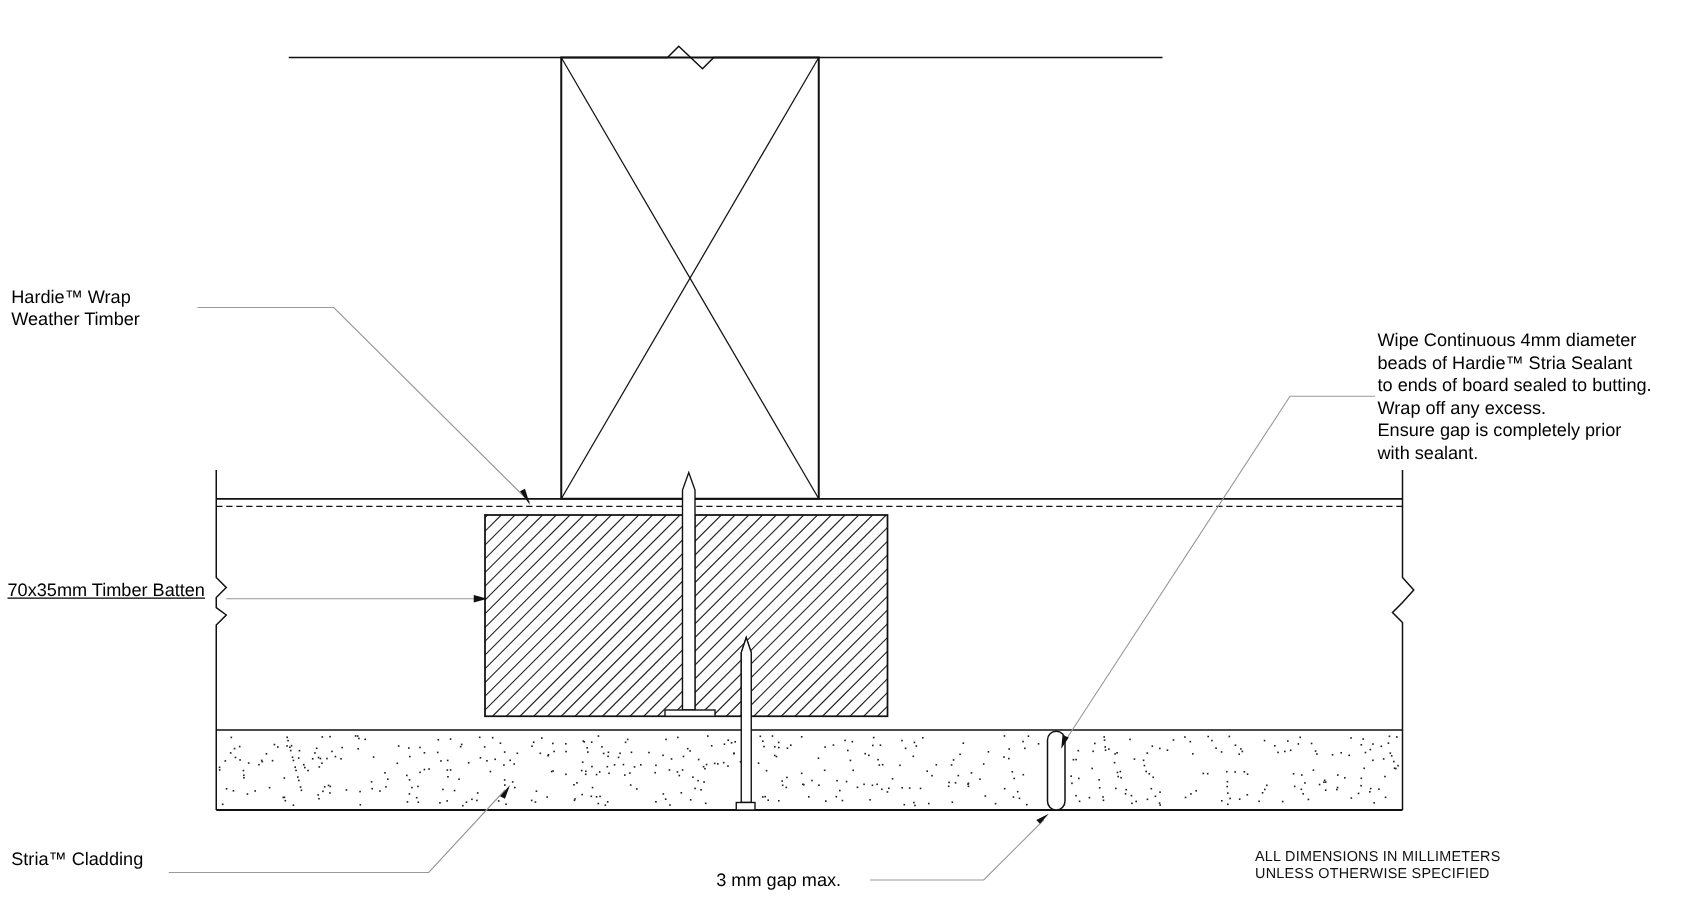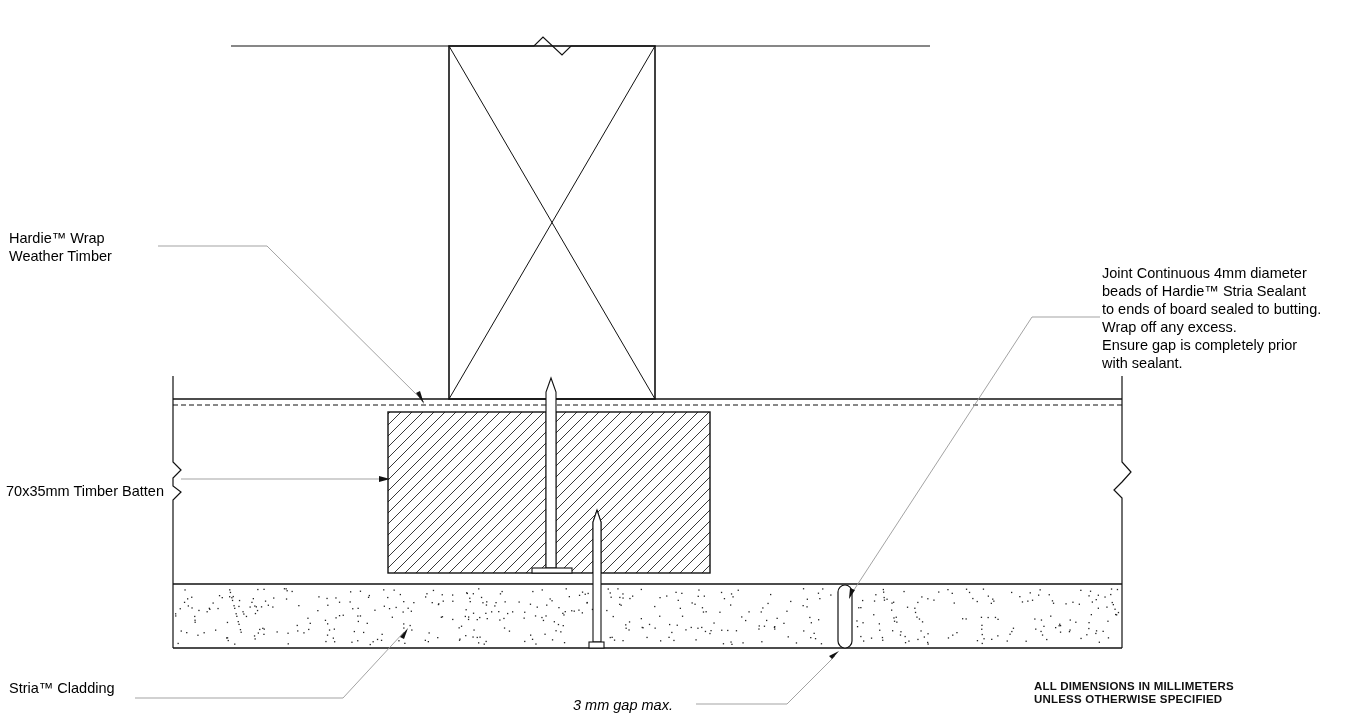--- a/index.html
+++ b/index.html
@@ -647,31 +647,31 @@
     <polygon points="408,628 400,637 404,639"></polygon>
     <polygon points="839,651 832,659 829,656"></polygon>
   </g>
 </svg>
 
 <div class="label multiline" style="left:9px; top:229px;">
   <span>Hardie™ Wrap</span>
   <span>Weather Timber</span>
 </div>
 
-<div class="label" style="left:6px; top:482px;">70x35mm Timber Batten</div>
+<div class="label" style="left:6px; top:464px;text-decoration:underline;">70x35mm Timber Batten</div>
 
 <div class="label multiline" style="left:1102px; top:264px;">
-  <span>Joint Continuous 4mm diameter</span>
+  <span>Wipe Continuous 4mm diameter</span>
   <span>beads of Hardie™ Stria Sealant</span>
   <span>to ends of board sealed to butting.</span>
   <span>Wrap off any excess.</span>
   <span>Ensure gap is completely prior</span>
   <span>with sealant.</span>
 </div>
 
 <div class="label" style="left:9px; top:679px;text-align:right;">Stria™ Cladding</div>
 
-<div class="label" style="left:573px; top:696px;font-style:italic;">3 mm gap max.</div>
-
-<div class="note multiline" style="left:1034px; top:680px;font-weight:bold;">
+<div class="label" style="left:573px; top:696px;">3 mm gap max.</div>
+
+<div class="note multiline" style="left:1004px; top:680px;">
   <span>ALL DIMENSIONS IN MILLIMETERS</span>
   <span>UNLESS OTHERWISE SPECIFIED</span>
 </div>
 
 </body></html>

